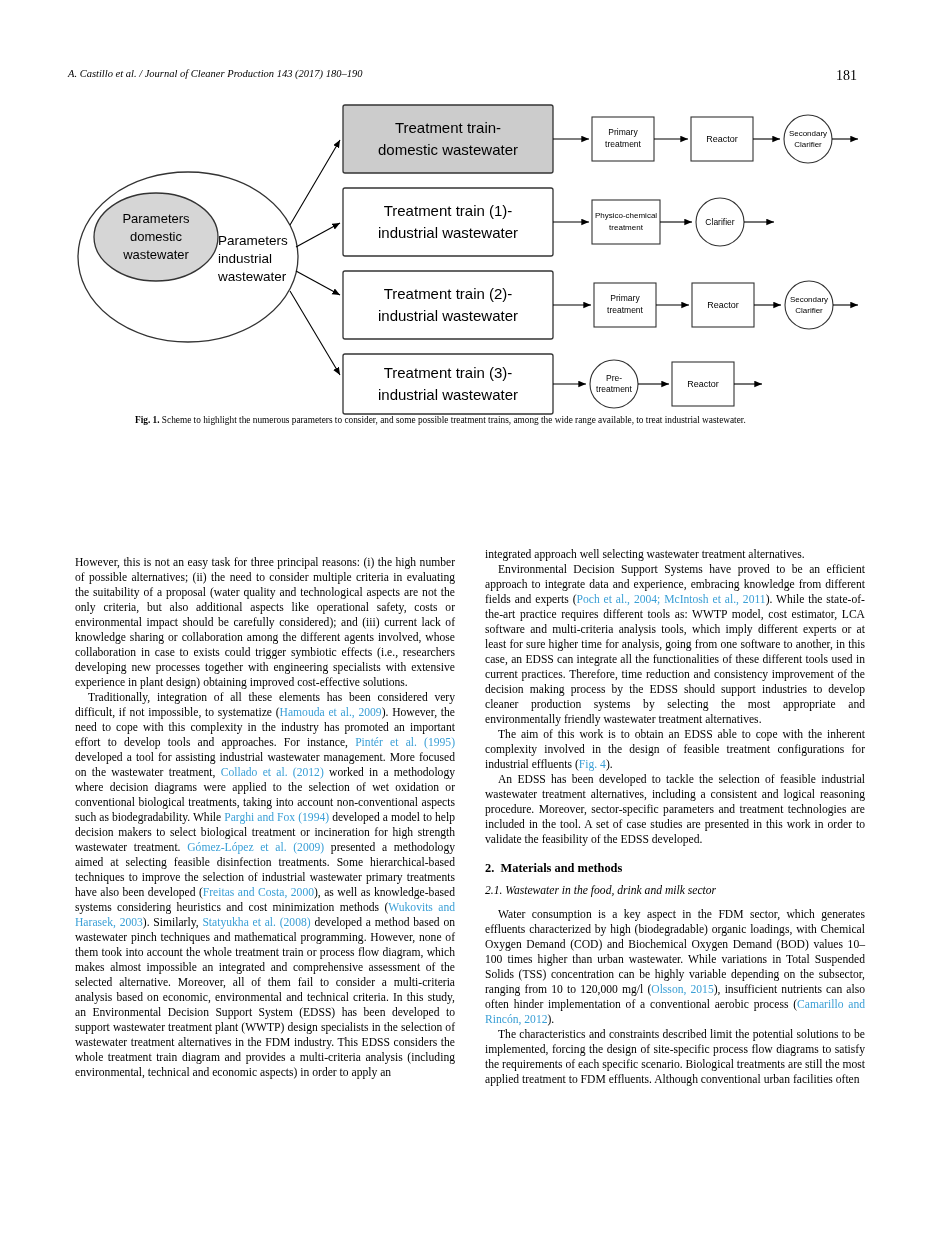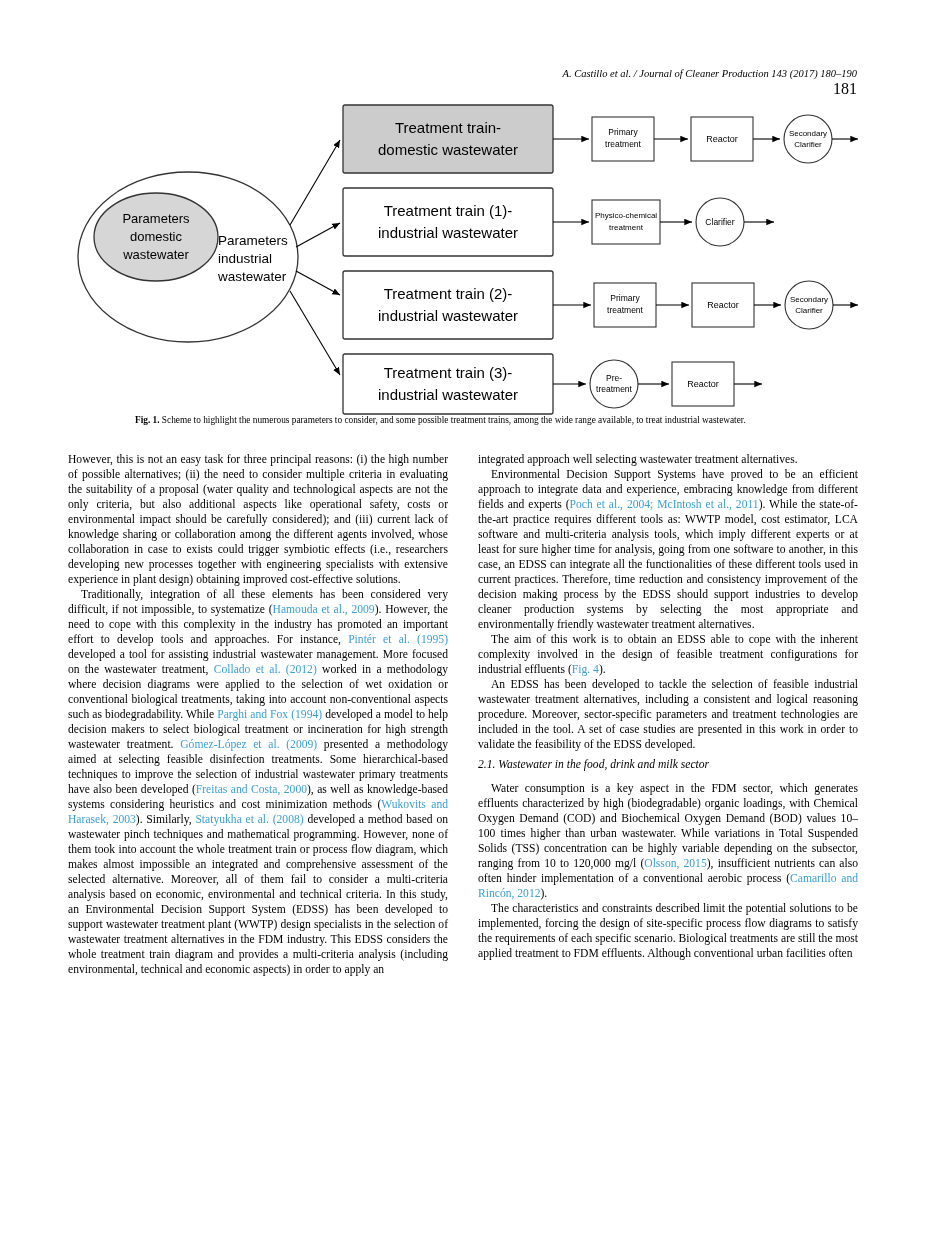--- a/index.html
+++ b/index.html
@@ -27,28 +27,28 @@
   .runhead {
     position: absolute;
     top: 68px;
     left: 68px;
     right: 68px;
     font-size: 10.5px;
     font-style: italic;
     font-family: "Liberation Serif", serif;
   }
   .runhead .center {
-    text-align: right;
+    text-align: left;
   }
   .runhead .pageno {
     position: absolute;
     right: 0;
-    top: 12px;
+    top: 0;
     font-style: normal;
-    font-size: 16px;
+    font-size: 14px;
   }
 
   
   .figure {
     position: absolute;
     top: 95px;
     left: 68px;
     width: 790px;
     height: 320px;
   }
@@ -63,25 +63,26 @@
     font-family: "Liberation Serif", serif;
     line-height: 1.35;
     padding-left: 47px;
   }
   .figcaption b { font-weight: bold; }
 
   
   .columns {
     position: absolute;
     top: 452px;
-    left: 68px;
+    left: 75px;
     width: 790px;
     height: 730px;
     display: flex;
     gap: 30px;
+    align-items: center;
   }
   .col {
     width: 380px;
     font-size: 11.6px;
     line-height: 1.295;
     text-align: justify;
     font-family: "Liberation Serif", serif;
     hyphens: auto;
   }
   .col p {
@@ -227,20 +228,21 @@
       <p>However, this is not an easy task for three principal reasons: (i) the high number of possible alternatives; (ii) the need to consider multiple criteria in evaluating the suitability of a proposal (water quality and technological aspects are not the only criteria, but also additional aspects like operational safety, costs or environmental impact should be carefully considered); and (iii) current lack of knowledge sharing or collaboration among the different agents involved, whose collaboration in case to exists could trigger symbiotic effects (i.e., researchers developing new processes together with engineering specialists with extensive experience in plant design) obtaining improved cost-effective solutions.</p>
       <p class="ind"><span>Traditionally, integration of all these elements has been considered very difficult, if not impossible, to systematize (</span><span class="ref">Hamouda et al., 2009</span><span>). However, the need to cope with this complexity in the industry has promoted an important effort to develop tools and approaches. For instance, </span><span class="ref">Pintér et al. (1995)</span><span> developed a tool for assisting industrial wastewater management. More focused on the wastewater treatment, </span><span class="ref">Collado et al. (2012)</span><span> worked in a methodology where decision diagrams were applied to the selection of wet oxidation or conventional biological treatments, taking into account non-conventional aspects such as biodegradability. While </span><span class="ref">Parghi and Fox (1994)</span><span> developed a model to help decision makers to select biological treatment or incineration for high strength wastewater treatment. </span><span class="ref">Gómez-López et al. (2009)</span><span> presented a methodology aimed at selecting feasible disinfection treatments. Some hierarchical-based techniques to improve the selection of industrial wastewater primary treatments have also been developed (</span><span class="ref">Freitas and Costa, 2000</span><span>), as well as knowledge-based systems considering heuristics and cost minimization methods (</span><span class="ref">Wukovits and Harasek, 2003</span><span>). Similarly, </span><span class="ref">Statyukha et al. (2008)</span><span> developed a method based on wastewater pinch techniques and mathematical programming. However, none of them took into account the whole treatment train or process flow diagram, which makes almost impossible an integrated and comprehensive assessment of the selected alternative. Moreover, all of them fail to consider a multi-criteria analysis based on economic, environmental and technical criteria. In this study, an Environmental Decision Support System (EDSS) has been developed to support wastewater treatment plant (WWTP) design specialists in the selection of wastewater treatment alternatives in the FDM industry. This EDSS considers the whole treatment train diagram and provides a multi-criteria analysis (including environmental, technical and economic aspects) in order to apply an</span></p>
     </div>
 
     <div class="col">
       <p>integrated approach well selecting wastewater treatment alternatives.</p>
       <p class="ind"><span>Environmental Decision Support Systems have proved to be an efficient approach to integrate data and experience, embracing knowledge from different fields and experts (</span><span class="ref">Poch et al., 2004; McIntosh et al., 2011</span><span>). While the state-of-the-art practice requires different tools as: WWTP model, cost estimator, LCA software and multi-criteria analysis tools, which imply different experts or at least for sure higher time for analysis, going from one software to another, in this case, an EDSS can integrate all the functionalities of these different tools used in current practices. Therefore, time reduction and consistency improvement of the decision making process by the EDSS should support industries to develop cleaner production systems by selecting the most appropriate and environmentally friendly wastewater treatment alternatives.</span></p>
       <p class="ind"><span>The aim of this work is to obtain an EDSS able to cope with the inherent complexity involved in the design of feasible treatment configurations for industrial effluents (</span><span class="ref">Fig. 4</span><span>).</span></p>
       <p class="ind">An EDSS has been developed to tackle the selection of feasible industrial wastewater treatment alternatives, including a consistent and logical reasoning procedure. Moreover, sector-specific parameters and treatment technologies are included in the tool. A set of case studies are presented in this work in order to validate the feasibility of the EDSS developed.</p>
 
+      <h2 class="sect"><span>2.</span>&nbsp;&nbsp;<span>Materials and methods</span></h2>
 
       <h3 class="subsect">2.1. Wastewater in the food, drink and milk sector</h3>
 
       <p class="ind"><span>Water consumption is a key aspect in the FDM sector, which generates effluents characterized by high (biodegradable) organic loadings, with Chemical Oxygen Demand (COD) and Biochemical Oxygen Demand (BOD) values 10–100 times higher than urban wastewater. While variations in Total Suspended Solids (TSS) concentration can be highly variable depending on the subsector, ranging from 10 to 120,000 mg/l (</span><span class="ref">Olsson, 2015</span><span>), insufficient nutrients can also often hinder implementation of a conventional aerobic process (</span><span class="ref">Camarillo and Rincón, 2012</span><span>).</span></p>
       <p class="ind">The characteristics and constraints described limit the potential solutions to be implemented, forcing the design of site-specific process flow diagrams to satisfy the requirements of each specific scenario. Biological treatments are still the most applied treatment to FDM effluents. Although conventional urban facilities often</p>
     </div>
 
   </div>
 </div>
 

